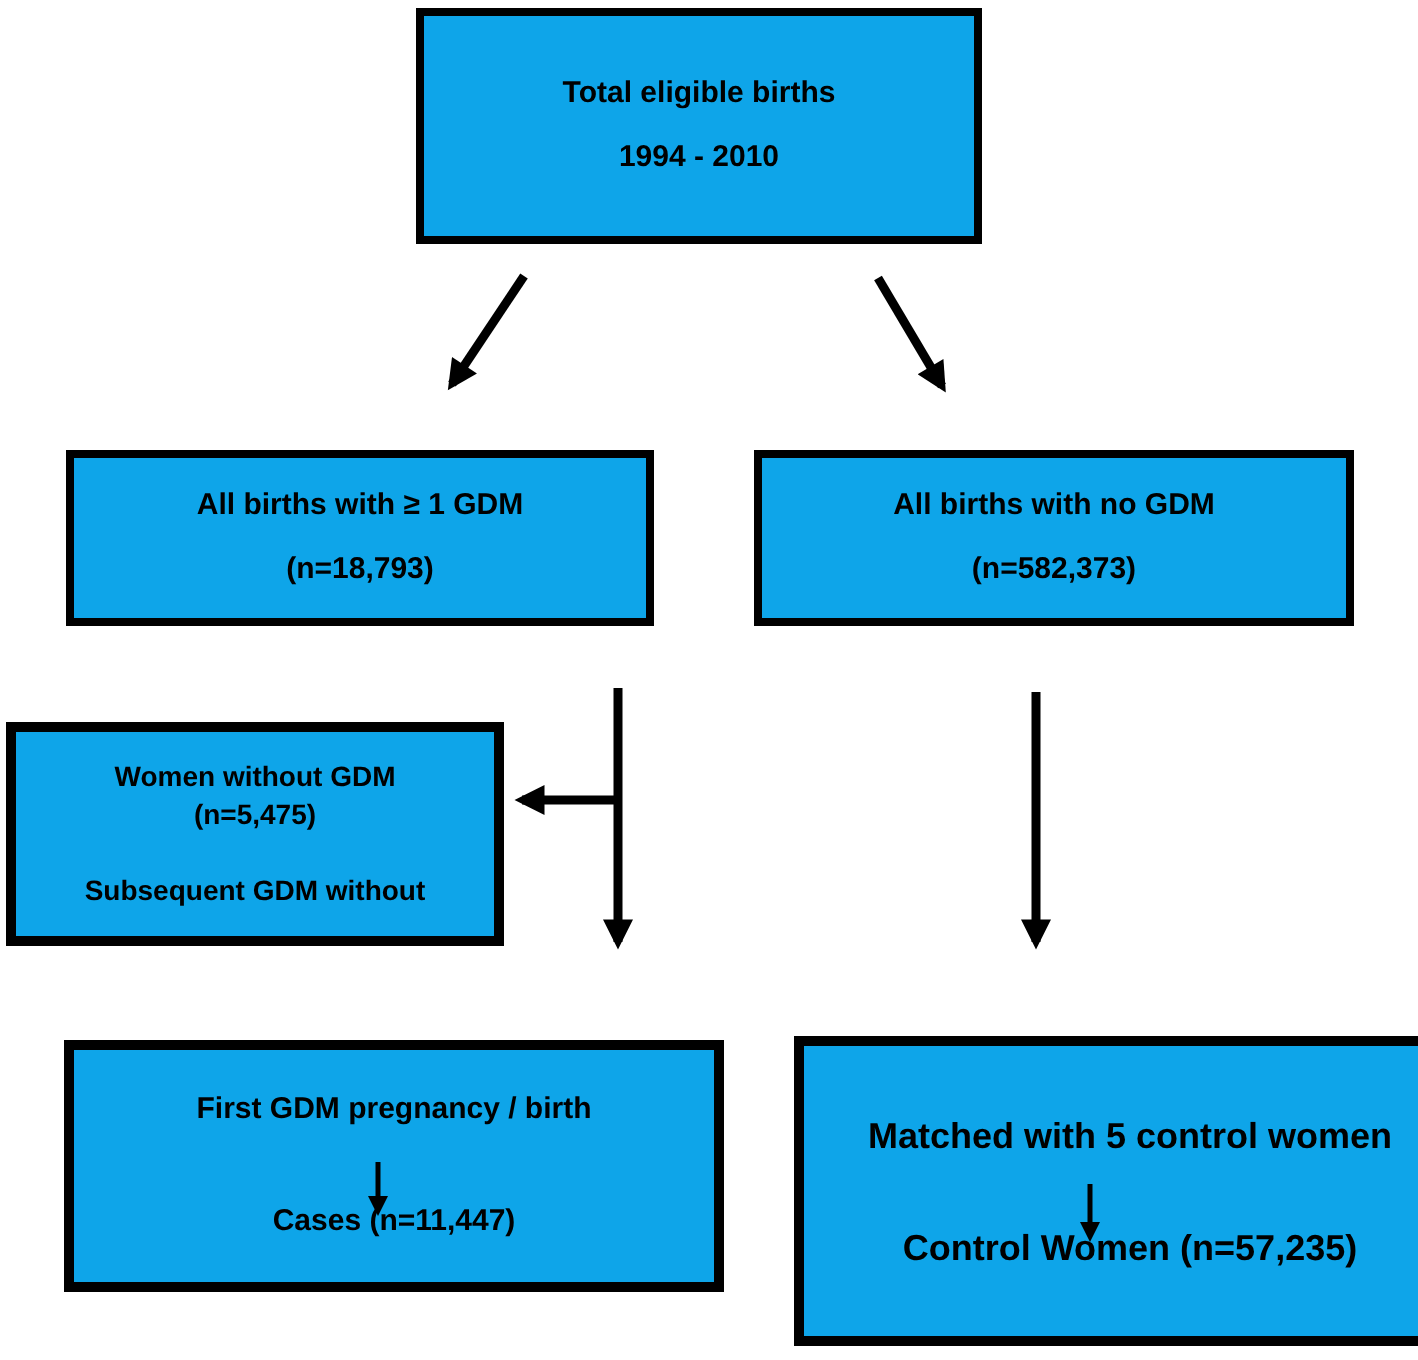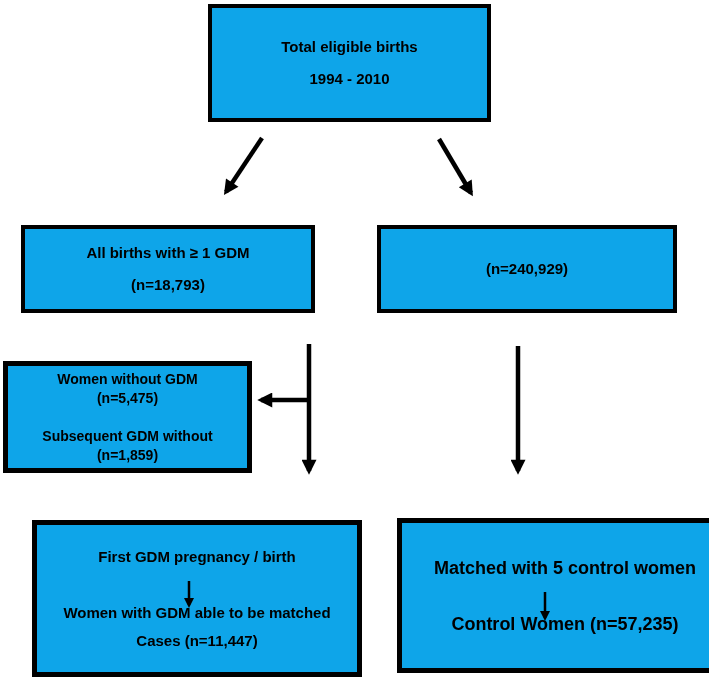--- a/index.html
+++ b/index.html
@@ -20,28 +20,28 @@
     border: 4px solid #000000;
     display: flex;
     flex-direction: column;
     justify-content: center;
     align-items: center;
     text-align: center;
   }
   .ln { width: 100%; white-space: nowrap; }
 
   #box-total   { left: 208px; top: 4px;   width: 283px; height: 118px; font-size: 15px; }
-  #box-gdm     { left: 21px;  top: 225px; width: 294px; height: 88px;  font-size: 15px; }
+  #box-gdm     { left: 33px;  top: 225px; width: 294px; height: 88px;  font-size: 15px; }
   #box-nogdm   { left: 377px; top: 225px; width: 300px; height: 88px;  font-size: 15px; }
   #box-total .ln, #box-gdm .ln, #box-nogdm .ln { height: 32px; line-height: 32px; }
 
   #box-excluded { left: 3px; top: 361px; width: 249px; height: 112px; border-width: 5px; font-size: 14px; }
   #box-excluded .ln { height: 19px; line-height: 19px; }
 
-  #box-firstgdm { left: 32px; top: 520px; width: 330px; height: 157px; border-width: 5px; font-size: 15px; }
+  #box-firstgdm { left: 32px; top: 520px; width: 330px; height: 126px; border-width: 5px; font-size: 15px; }
   #box-firstgdm .ln { height: 28px; line-height: 28px; }
   #box-firstgdm .spacer { height: 28px; }
 
   #box-matched { left: 397px; top: 518px; width: 336px; height: 155px; border-width: 5px; font-size: 18px; justify-content: center; }
   #box-matched .ln { height: 22px; line-height: 22px; }
   #box-matched .spacer { height: 34px; }
 
   #arrows {
     position: absolute;
     left: 0; top: 0;
@@ -58,35 +58,34 @@
     <div class="ln">Total eligible births</div>
     <div class="ln">1994 - 2010</div>
   </div>
 
   <div class="box" id="box-gdm">
     <div class="ln">All births with ≥ 1 GDM</div>
     <div class="ln">(n=18,793)</div>
   </div>
 
   <div class="box" id="box-nogdm">
-    <div class="ln">(n=240,929)</div>
+    <div class="ln">All births with no GDM</div>
+    <div class="ln">(n=582,373)</div>
   </div>
 
   <div class="box" id="box-excluded">
     <div class="ln">Women without GDM</div>
     <div class="ln">(n=5,475)</div>
     <div class="ln"></div>
     <div class="ln">Subsequent GDM without</div>
-    <div class="ln">(n=1,859)</div>
   </div>
 
   <div class="box" id="box-firstgdm">
     <div class="ln">First GDM pregnancy / birth</div>
     <div class="spacer"></div>
-    <div class="ln">Women with GDM able to be matched</div>
     <div class="ln">Cases (n=11,447)</div>
   </div>
 
   <div class="box" id="box-matched">
     <div class="ln">Matched with 5 control women</div>
     <div class="spacer"></div>
     <div class="ln">Control Women (n=57,235)</div>
   </div>
 
   <svg id="arrows" viewBox="0 0 709 680" aria-hidden="true">

